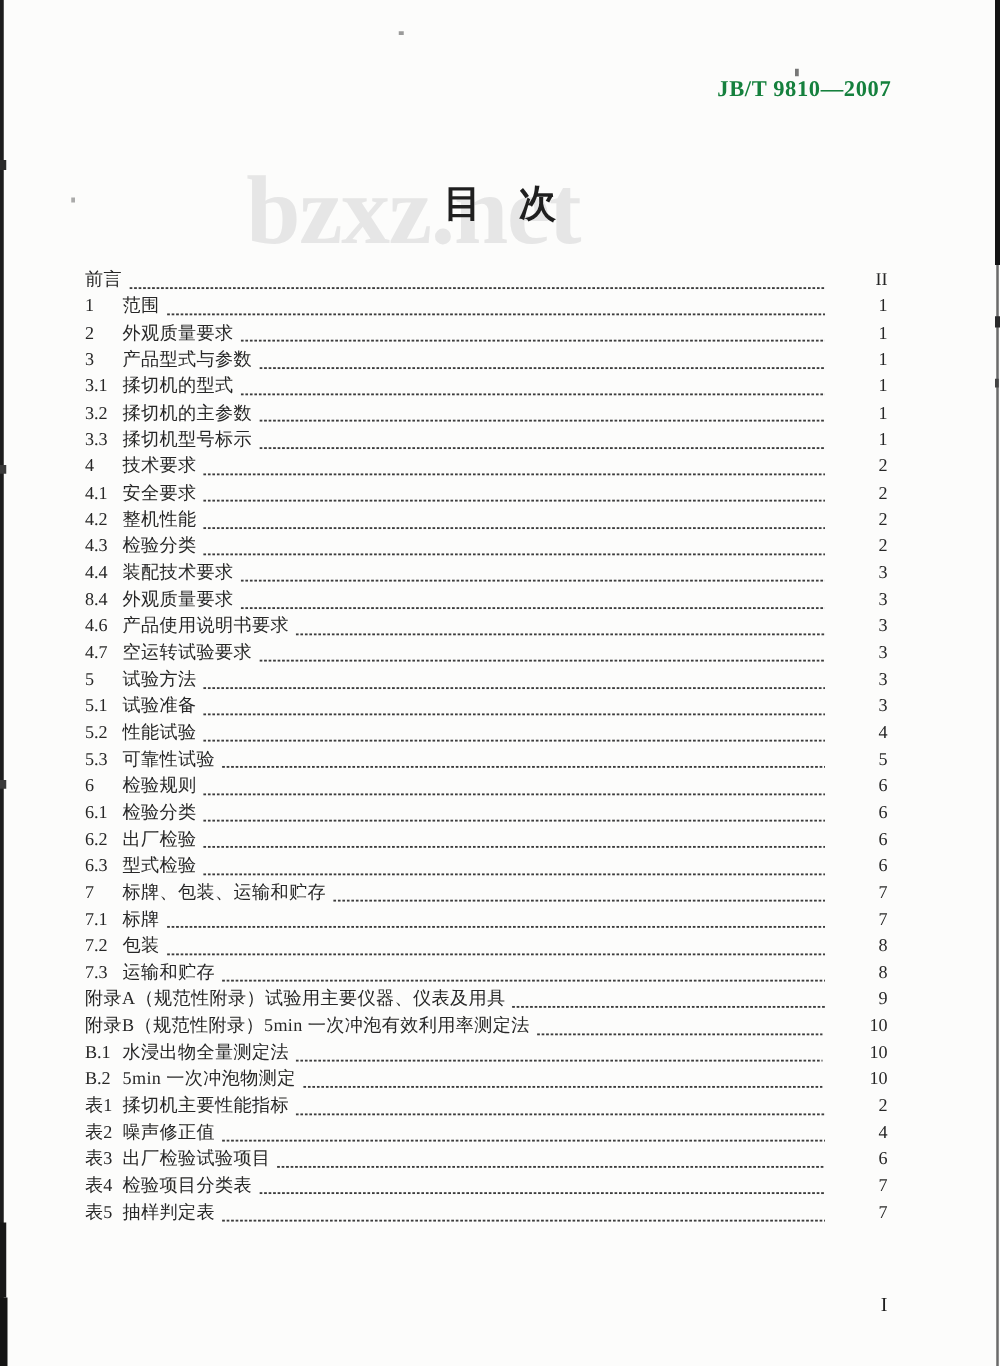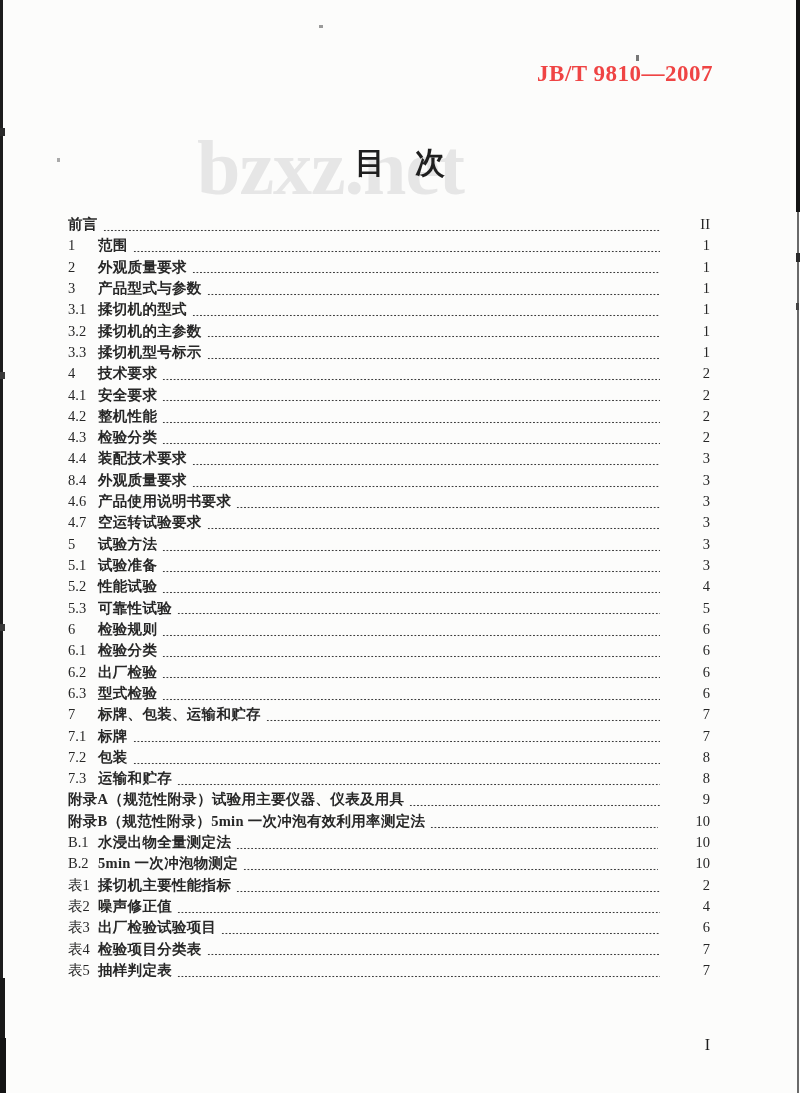--- a/index.html
+++ b/index.html
@@ -21,22 +21,22 @@
   .edge-right  { position:absolute; left:797px; top:0; width:2px; height:1093px; background:#6a6a6a; }
   .edge-right-t{ position:absolute; left:796px; top:0; width:4px; height:212px; background:#141414; }
   .edge-right-m1{ position:absolute; left:796px; top:253px; width:4px; height:9px; background:#2a2a2a; }
   .edge-right-m2{ position:absolute; left:796px; top:303px; width:3px; height:7px; background:#444; }
   .speck1 { position:absolute; left:319px; top:25px;  width:4px; height:3px; background:#9a9a9a; }
   .speck2 { position:absolute; left:636px; top:55px;  width:3px; height:6px; background:#777; }
   .speck3 { position:absolute; left:57px;  top:158px; width:3px; height:4px; background:#aaa; }
 
   .std-no {
     position:absolute; top:61px; right:87px;
-    font-size:23px; font-weight:bold; letter-spacing:0.5px;
-    color:#ef4444;
+    font-size:18px; font-weight:bold; letter-spacing:0.5px;
+    color:#15803d;
   }
   .watermark {
     position:absolute; top:129px; left:197px;
     font-family:Liberation Serif, serif;
     font-weight:800; font-size:78px; line-height:78px;
     letter-spacing:-1px;
     color:#e6e6e6;
     z-index:0;
     user-select:none;
   }
@@ -53,21 +53,21 @@
   .toc-row {
     display:flex; align-items:baseline;
     height:21.32px;
     font-size:14.5px; line-height:20px;
     color:#272727;
   }
   .toc-num {
     flex:none; min-width:30px; white-space:nowrap;
   }
   .toc-label {
-    flex:none; white-space:nowrap; letter-spacing:0.3px;font-weight:bold;
+    flex:none; white-space:nowrap; letter-spacing:0.3px;
   }
   .toc-dots {
     flex:1 1 auto;
     height:3px;
     margin:0 3px 3.5px 5px;
     align-self:flex-end;
     background-image:radial-gradient(circle, #3c3c3c 0.9px, rgba(0,0,0,0) 1.1px);
     background-size:3.6px 3px;
     background-repeat:repeat-x;
     background-position:left bottom;

